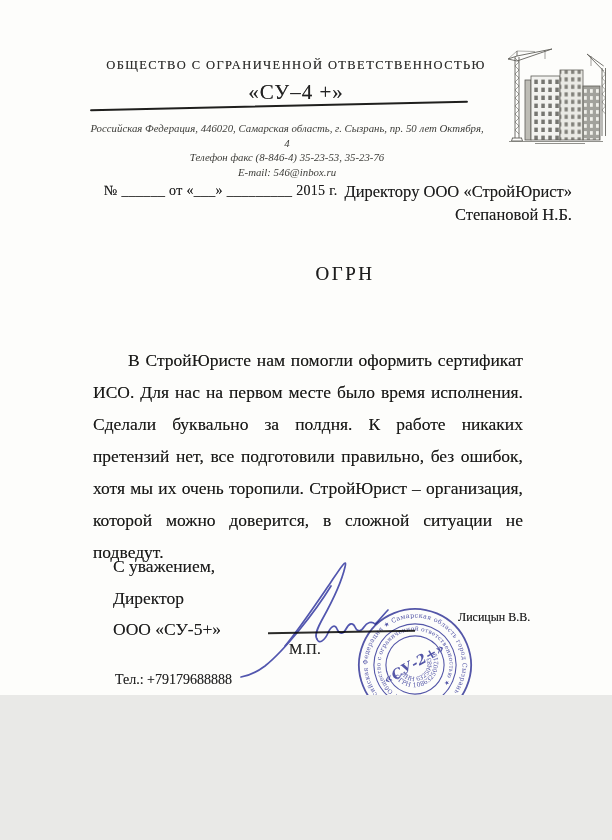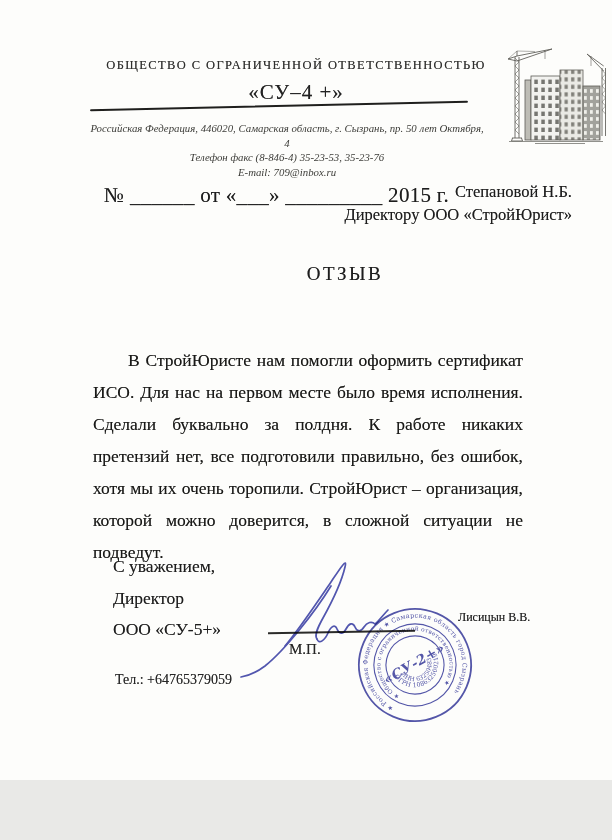--- a/index.html
+++ b/index.html
@@ -1,35 +1,35 @@
 <!DOCTYPE html>
 <html><head>
 <meta charset="utf-8">
 <style>
   html,body{margin:0;padding:0;}
   body{background:#e9e9e7;}
   .page{
-    position:relative; width:612px; height:780px; margin:0 auto;
+    position:relative; width:612px; height:695px; margin:0 auto;
     background:#fdfdfb; overflow:hidden;
     font-family:"Liberation Serif", serif; color:#1d1d1d;
   }
   .abs{position:absolute;}
   .scan-soft{ text-shadow:0 0 .5px rgba(40,40,40,.55); }
 
   
   .lh-block{ left:96px; top:58px; width:400px; text-align:center; }
   .org-type{ font-size:12.5px; letter-spacing:1.4px; color:#2f2f2d; white-space:nowrap; }
   .org-name{ font-size:21px; margin-top:7px; letter-spacing:1px; color:#222; }
   .divider{ left:90px; top:105px; width:378px; height:2.4px; background:#1f1f1d;
             transform:rotate(-1.3deg); border-radius:1px; }
   .addr-block{ left:87px; top:121px; width:400px; text-align:center;
                font-style:italic; font-size:10.8px; line-height:14.5px; color:#3c3c38; }
 
   
-  .ref-line{ left:104px; top:183px; font-size:21px; letter-spacing:.3px; }
+  .ref-line{ left:104px; top:183px; font-size:14px; letter-spacing:.3px; }
   .addressee{ right:40px; top:180px; text-align:right; font-size:16.5px; line-height:23px; }
 
   .doc-title{ left:345px; top:263px; transform:translateX(-50%);
               font-size:19px; letter-spacing:2.5px; }
 
   .body-text{ left:93px; top:326px; width:430px; font-size:17.5px; line-height:32px;
               text-align:justify; text-indent:35px; color:#191917; }
 
   .closing{ left:113px; top:551px; font-size:17.5px; line-height:31.5px; }
   .mp{ left:289px; top:641px; font-size:15px; color:#242424; }
@@ -49,21 +49,21 @@
 <div class="page">
 
   <div class="abs lh-block">
     <div class="org-type scan-soft">ОБЩЕСТВО С ОГРАНИЧЕННОЙ ОТВЕТСТВЕННОСТЬЮ</div>
     <div class="org-name scan-soft">«СУ–4 +»</div>
   </div>
   <div class="abs divider"></div>
   <div class="abs addr-block">
     <div>Российская Федерация, 446020, Самарская область, г. Сызрань, пр. 50 лет Октября, 4</div>
     <div>Телефон факс (8-846-4) 35-23-53, 35-23-76</div>
-    <div>E-mail: 709@inbox.ru</div>
+    <div>E-mail: 546@inbox.ru</div>
   </div>
 
   <svg class="abs bld-svg" width="102" height="108" viewBox="0 0 102 108">
     <defs>
       <pattern id="winA" width="7" height="8" patternUnits="userSpaceOnUse">
         <rect width="7" height="8" fill="#f2f2ef"></rect>
         <rect x="1.3" y="1.6" width="3.5" height="4.4" fill="#6b6b66"></rect>
       </pattern>
       <pattern id="winB" width="6.5" height="7.5" patternUnits="userSpaceOnUse">
         <rect width="6.5" height="7.5" fill="#e9e9e4"></rect>
@@ -99,38 +99,38 @@
       <rect x="20" y="34" width="6" height="60" fill="#b9b8b1"></rect>
       <rect x="26" y="30" width="29" height="64" fill="url(#winA)"></rect>
       <rect x="55" y="24" width="23" height="70" fill="url(#winB)"></rect>
       <rect x="78" y="40" width="17" height="54" fill="url(#winC)"></rect>
     </g>
     <path d="M4 95.5 L98 95.5 M30 97.5 L80 97.5" stroke="#6a6963" stroke-width="0.8" fill="none"></path>
   </svg>
 
   <div class="abs ref-line scan-soft">№ ______ от «___» _________ 2015 г.</div>
   <div class="abs addressee">
+    <div class="scan-soft">Директору ООО «СтройЮрист»</div>
     <div class="scan-soft">Степановой Н.Б.</div>
-    <div class="scan-soft">Директору ООО «СтройЮрист»</div>
   </div>
 
-  <div class="abs doc-title scan-soft">ОТЗЫВ</div>
+  <div class="abs doc-title scan-soft">ОГРН</div>
 
   <p class="abs body-text scan-soft">В СтройЮристе нам помогли оформить сертификат ИСО. Для нас на первом месте было время исполнения. Сделали буквально за полдня. К работе никаких претензий нет, все подготовили правильно, без ошибок, хотя мы их очень торопили. СтройЮрист – организация, которой можно доверится, в сложной ситуации не подведут.</p>
 
   <div class="abs closing">
     <div class="scan-soft">С уважением,</div>
     <div class="scan-soft">Директор</div>
     <div class="scan-soft">ООО «СУ-5+»</div>
   </div>
 
   <div class="abs sig-line"></div>
   <div class="abs mp scan-soft">М.П.</div>
   <div class="abs signer scan-soft">Лисицын В.В.</div>
-  <div class="abs contact scan-soft">Тел.: +64765379059</div>
+  <div class="abs contact scan-soft">Тел.: +79179688888</div>
 
   <svg class="abs stamp-svg" width="134" height="134" viewBox="-67 -67 134 134">
     <g transform="rotate(-22)" fill="none" stroke="#3c3f9f">
       <circle r="56" stroke-width="1.8"></circle>
       <circle r="41" stroke-width="1.1"></circle>
       <circle r="29" stroke-width="1.1"></circle>
       <path id="ringOuterPath" d="M 0,47.5 A 47.5,47.5 0 1,1 0,-47.5 A 47.5,47.5 0 1,1 0,47.5" stroke="none"></path>
       <path id="ringInnerPath" d="M 0,34.5 A 34.5,34.5 0 1,1 0,-34.5 A 34.5,34.5 0 1,1 0,34.5" stroke="none"></path>
       <path id="ogrnPath" d="M -24,-2 A 24,24 0 0,0 24,-2" stroke="none"></path>
       <path id="innPath" d="M -17,-1 A 17,17 0 0,0 17,-1" stroke="none"></path>

